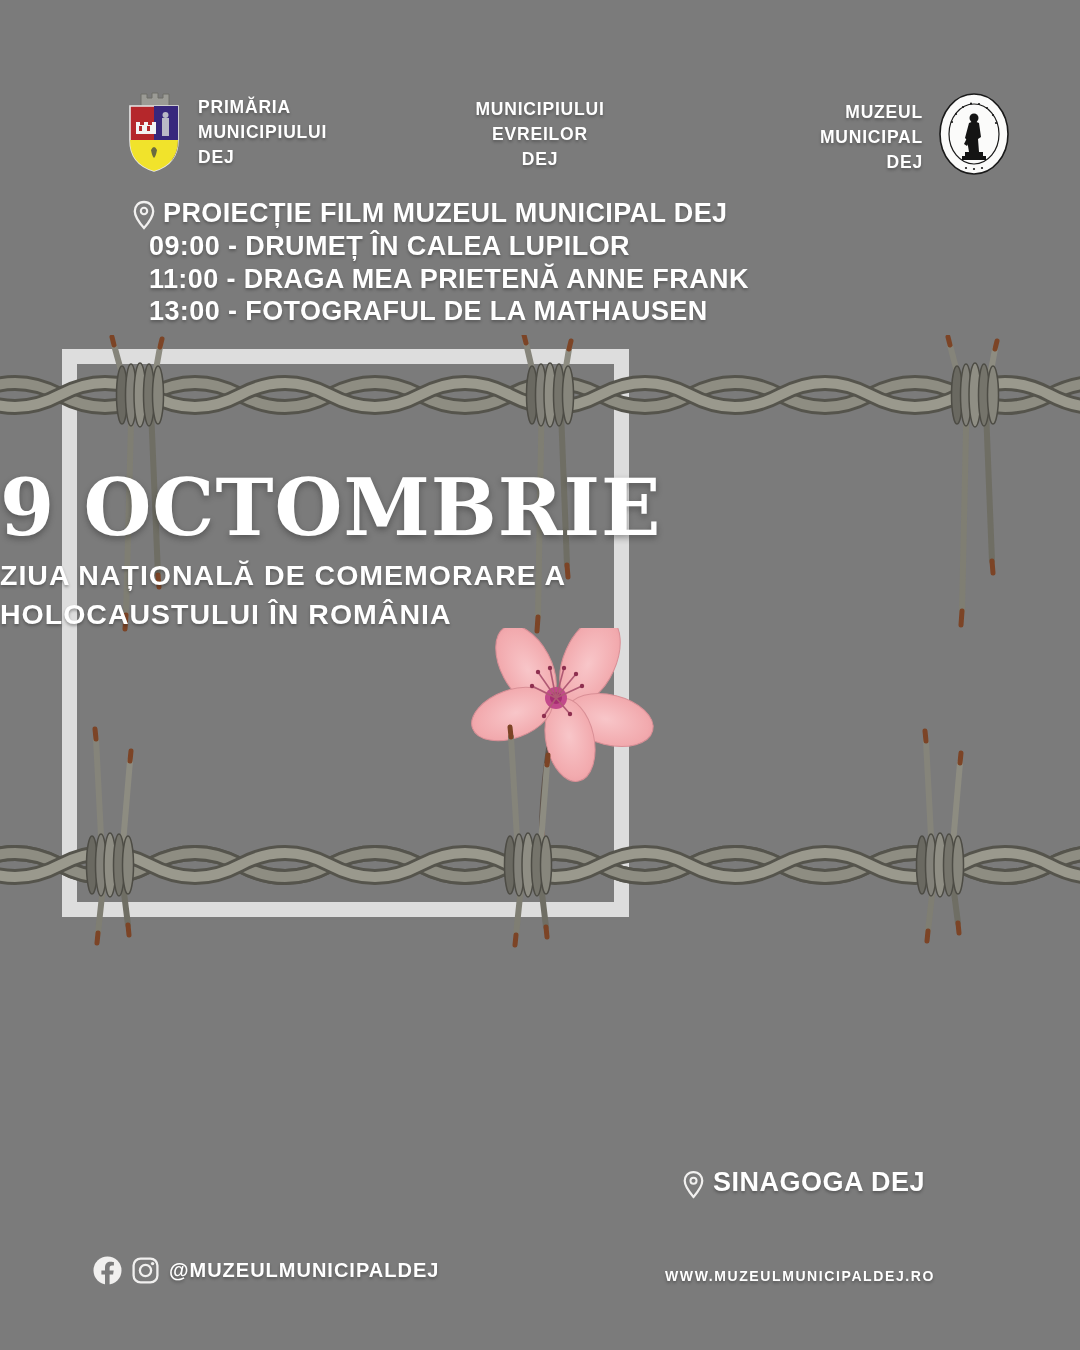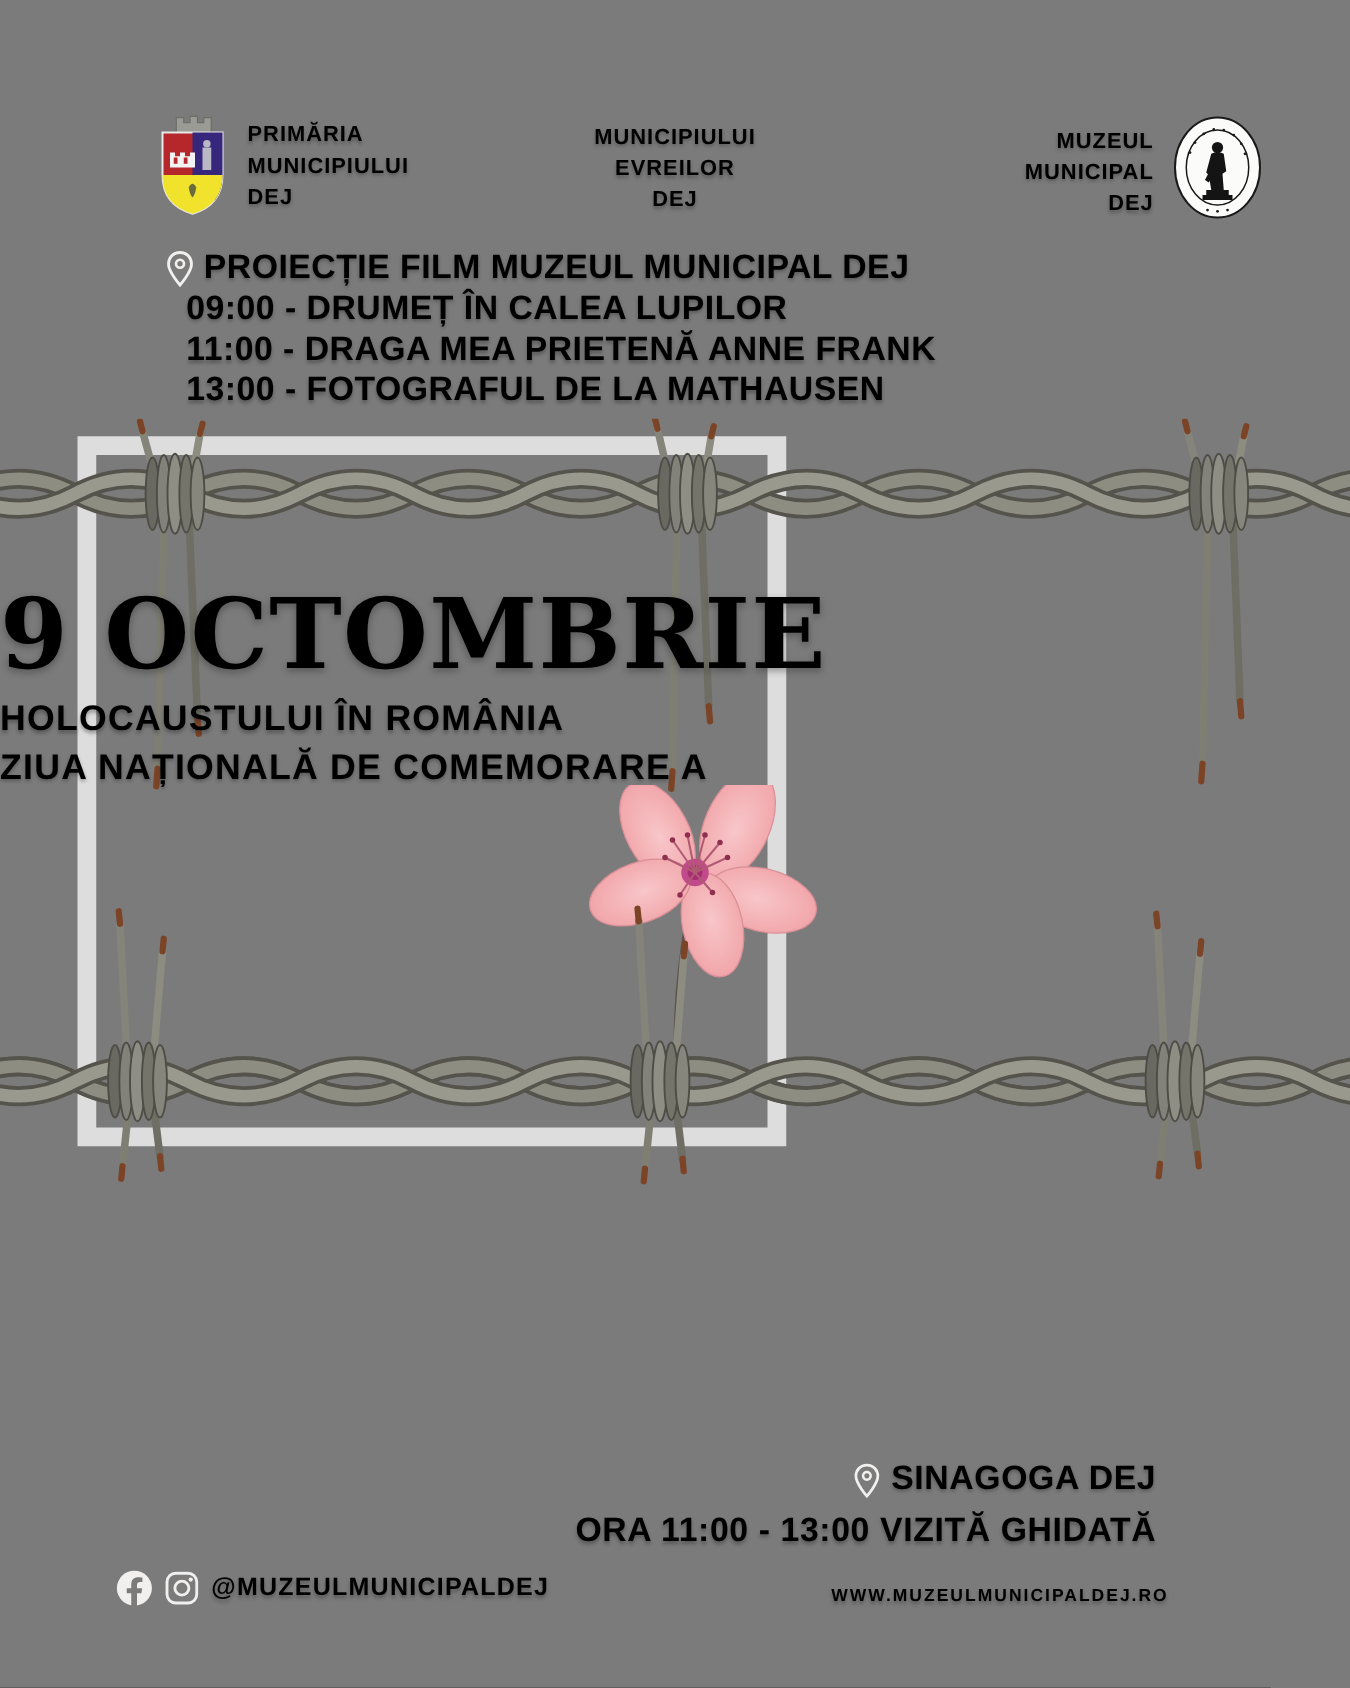--- a/index.html
+++ b/index.html
@@ -1,20 +1,20 @@
 <!DOCTYPE html>
 <html><head>
 <meta charset="utf-8">
 <style>
   html,body{margin:0;padding:0;background:#4a4a4a;}
   .poster{
     position:relative;width:1080px;height:1350px;overflow:hidden;
     background:#7b7b7b;
     font-family:"Liberation Sans","DejaVu Sans",sans-serif;
-    color:#000000;
+    color:#ffffff;
   }
   .shadow{text-shadow:0 2px 3px rgba(35,35,35,.38);}
   
   .frame{
     position:absolute;left:62px;top:349px;width:537px;height:538px;
     border:15px solid rgba(232,232,232,.9);z-index:1;
   }
   
   .wire-top{position:absolute;left:0;top:335px;z-index:2;}
   .flower{position:absolute;left:450px;top:628px;z-index:3;}
@@ -287,34 +287,33 @@
       <span>PROIECȚIE FILM MUZEUL MUNICIPAL DEJ</span>
     </div>
     <div class="film">09:00 - DRUMEȚ ÎN CALEA LUPILOR</div>
     <div class="film">11:00 - DRAGA MEA PRIETENĂ ANNE FRANK</div>
     <div class="film">13:00 - FOTOGRAFUL DE LA MATHAUSEN</div>
   </div>
 
   <div class="title-block">
     <h1 class="date-title">9 OCTOMBRIE</h1>
     <div class="subtitle shadow">
+      <div>ZIUA NAȚIONALĂ DE COMEMORARE A</div>
       <div>HOLOCAUSTULUI ÎN ROMÂNIA</div>
-      <div>ZIUA NAȚIONALĂ DE COMEMORARE A</div>
     </div>
   </div>
 
   <div class="visit shadow">
     <div class="venue">
       <svg width="21" height="29" viewBox="0 0 22 30">
         <path d="M11 2 C5.2 2 1.8 6.4 1.8 11.2 C1.8 17.6 11 28 11 28 C11 28 20.2 17.6 20.2 11.2 C20.2 6.4 16.8 2 11 2 Z" fill="none" stroke="#f1f0ef" stroke-width="2.3"></path>
         <circle cx="11" cy="11" r="3.2" fill="none" stroke="#f1f0ef" stroke-width="2.1"></circle>
       </svg>
       <span>SINAGOGA DEJ</span>
     </div>
-    <div>ORA 11:00 - 13:00 VIZITĂ GHIDATĂ</div>
   </div>
 
   <div class="social">
     <svg width="29" height="29" viewBox="0 0 29 29">
       <circle cx="14.5" cy="14.5" r="14" fill="#f1f0ef"></circle>
       <path d="M16.6 29 v-10.5 h3.5 l0.6 -4 h-4.1 v-2.6 c0 -1.2 0.6 -2.3 2.4 -2.3 h1.9 V6 c0 0 -1.7 -0.3 -3.3 -0.3 c-3.4 0 -5.6 2 -5.6 5.8 v3 H8.4 v4 h3.6 V29 Z" fill="#7b7b7b"></path>
     </svg>
     <svg width="27" height="27" viewBox="0 0 27 27">
       <rect x="1.6" y="1.6" width="23.8" height="23.8" rx="7" fill="none" stroke="#f1f0ef" stroke-width="2.3"></rect>
       <circle cx="13.5" cy="13.5" r="5.6" fill="none" stroke="#f1f0ef" stroke-width="2.3"></circle>

